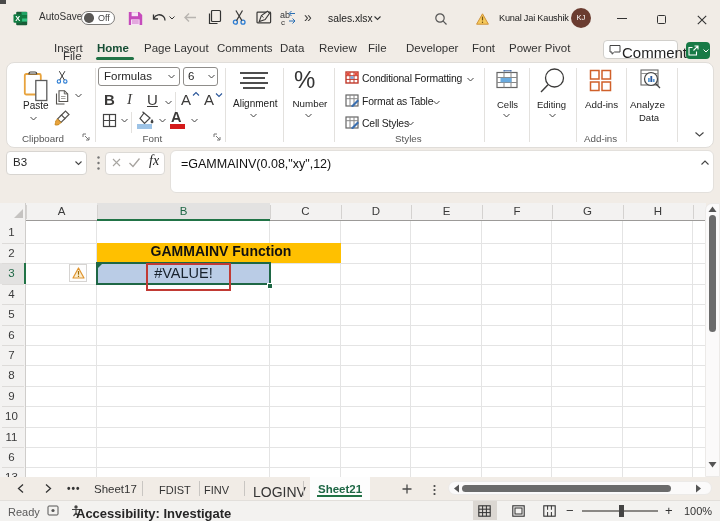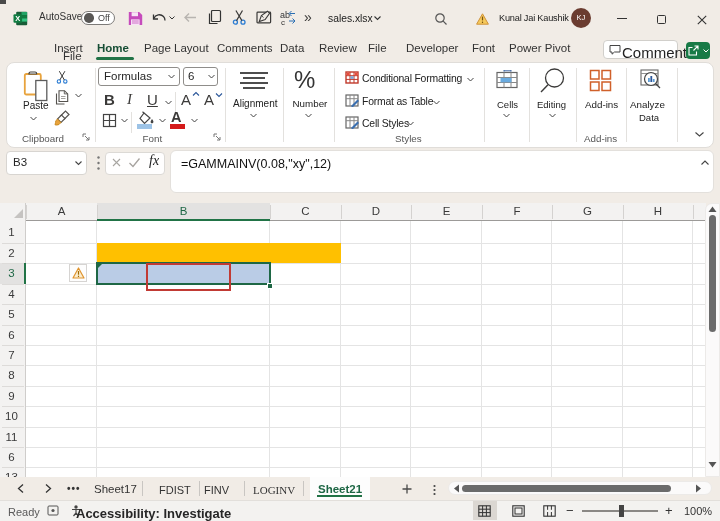--- a/index.html
+++ b/index.html
@@ -430,36 +430,38 @@
     <div class="abs gh" style="top:121.6px;"></div>
     <div class="abs gh" style="top:142px;"></div>
     <div class="abs gh" style="top:162.4px;"></div>
     <div class="abs gh" style="top:182.8px;"></div>
     <div class="abs gh" style="top:203.2px;"></div>
     <div class="abs gh" style="top:223.6px;"></div>
     <div class="abs gh" style="top:244px;"></div>
     <div class="abs gh" style="top:264.4px;"></div>
 
   <div class="abs" style="left:97px;top:40px;width:244px;height:20.4px;background:#ffc000;"></div>
+  <div class="abs" style="left:99px;top:40px;width:244px;text-align:center;font-size:14px;font-weight:bold;color:#111;">GAMMAINV Function</div>
 
   <div class="abs" style="left:97px;top:60.4px;width:173px;height:20.4px;background:#bacce6;"></div>
   <div class="abs" style="left:95.5px;top:58.9px;width:175px;height:23.4px;border:2px solid #1e6745;"></div>
   <svg class="abs" style="left:98px;top:61.4px;" width="4" height="4" viewBox="0 0 4 4">
       <path d="M0 0 H4 L0 4 Z" fill="#1e6745"></path>
     </svg>
   <div class="abs" style="left:267px;top:80px;width:6px;height:6px;background:#1e6745;border:1px solid #fff;"></div>
 
   <div class="abs" style="left:69px;top:61px;width:18px;height:18px;background:#fdfdfd;border:1px solid #d6d4d2;"></div>
   <svg class="abs" style="left:71.5px;top:63.5px;" width="13" height="12" viewBox="0 0 13 12">
     <path d="M6.5 1 L12 11 H1 Z" fill="#fbeed0" stroke="#e0942e" stroke-width="1.2" stroke-linejoin="round"></path>
     <rect x="5.9" y="4" width="1.2" height="3.7" fill="#a06a00"></rect>
     <rect x="5.9" y="8.7" width="1.2" height="1.3" fill="#a06a00"></rect>
   </svg>
 
   <div class="abs" style="left:146px;top:59.5px;width:85px;height:28px;border:2px solid #c13a34;"></div>
+  <div class="abs" style="left:97px;top:61.5px;width:173px;text-align:center;font-size:14.5px;font-weight:normal;color:#18222e;">#VALUE!</div>
 </div>
 
 <div class="abs" style="left:705px;top:203px;width:15px;height:274px;background:#fbfafa;border:1px solid #eceae8;border-radius:7px 0 0 0;"></div>
 <svg class="abs" style="left:708px;top:206px;" width="9" height="7" viewBox="0 0 9 7">
     <path d="M4.5 0.5 L8.5 6 H0.5 Z" fill="#555"></path>
   </svg>
 <div class="abs" style="left:709px;top:215px;width:7px;height:117px;background:#6b6b6b;border-radius:4px;"></div>
 <svg class="abs" style="left:708px;top:461px;" width="9" height="7" viewBox="0 0 9 7">
     <path d="M4.5 6.5 L8.5 1 H0.5 Z" fill="#555"></path>
   </svg>
@@ -468,21 +470,21 @@
 <svg class="abs" style="left:16px;top:483px;" width="9" height="11" viewBox="0 0 9 11">
     <path d="M7 1.5 L2.5 5.5 L7 9.5" fill="none" stroke="#333" stroke-width="1.3"></path>
   </svg>
 <svg class="abs" style="left:44px;top:483px;" width="9" height="11" viewBox="0 0 9 11">
     <path d="M2 1.5 L6.5 5.5 L2 9.5" fill="none" stroke="#333" stroke-width="1.3"></path>
   </svg>
 <div class="abs" style="left:67px;top:483px;font-size:10px;letter-spacing:1px;color:#333;font-weight:bold;">•••</div>
 <div class="abs" style="left:94px;top:483px;font-size:11.5px;color:#333;">Sheet17</div>
 <div class="abs" style="left:159px;top:483.5px;font-size:11px;color:#333;">FDIST</div>
 <div class="abs" style="left:204px;top:483.5px;font-size:11px;color:#333;">FINV</div>
-<div class="abs" style="left:253px;top:483.5px;font-size:11px;color:#333;font-family:Liberation Serif, serif;">LOGINV</div>
+<div class="abs" style="left:253px;top:483.5px;font-size:14px;color:#333;">LOGINV</div>
 <div class="abs" style="left:310px;top:477px;width:60px;height:23px;background:#fdfdfd;"></div>
 <div class="abs" style="left:318px;top:483px;font-size:11.5px;color:#1e6745;font-weight:bold;">Sheet21</div>
 <div class="abs" style="left:316.5px;top:495px;width:45px;height:2px;background:#217346;"></div>
 <div class="vline" style="left:142px;top:481px;height:15px;background:#c9c6c2;"></div>
 <div class="vline" style="left:199px;top:481px;height:15px;background:#c9c6c2;"></div>
 <div class="vline" style="left:244px;top:481px;height:15px;background:#c9c6c2;"></div>
 <div class="vline" style="left:303px;top:481px;height:15px;background:#c9c6c2;"></div>
 <svg class="abs" style="left:402px;top:484px;" width="10" height="10" viewBox="0 0 10 10">
     <path d="M5 0.5 V9.5 M0.5 5 H9.5" stroke="#4a4a4a" stroke-width="1.3"></path>
   </svg>

